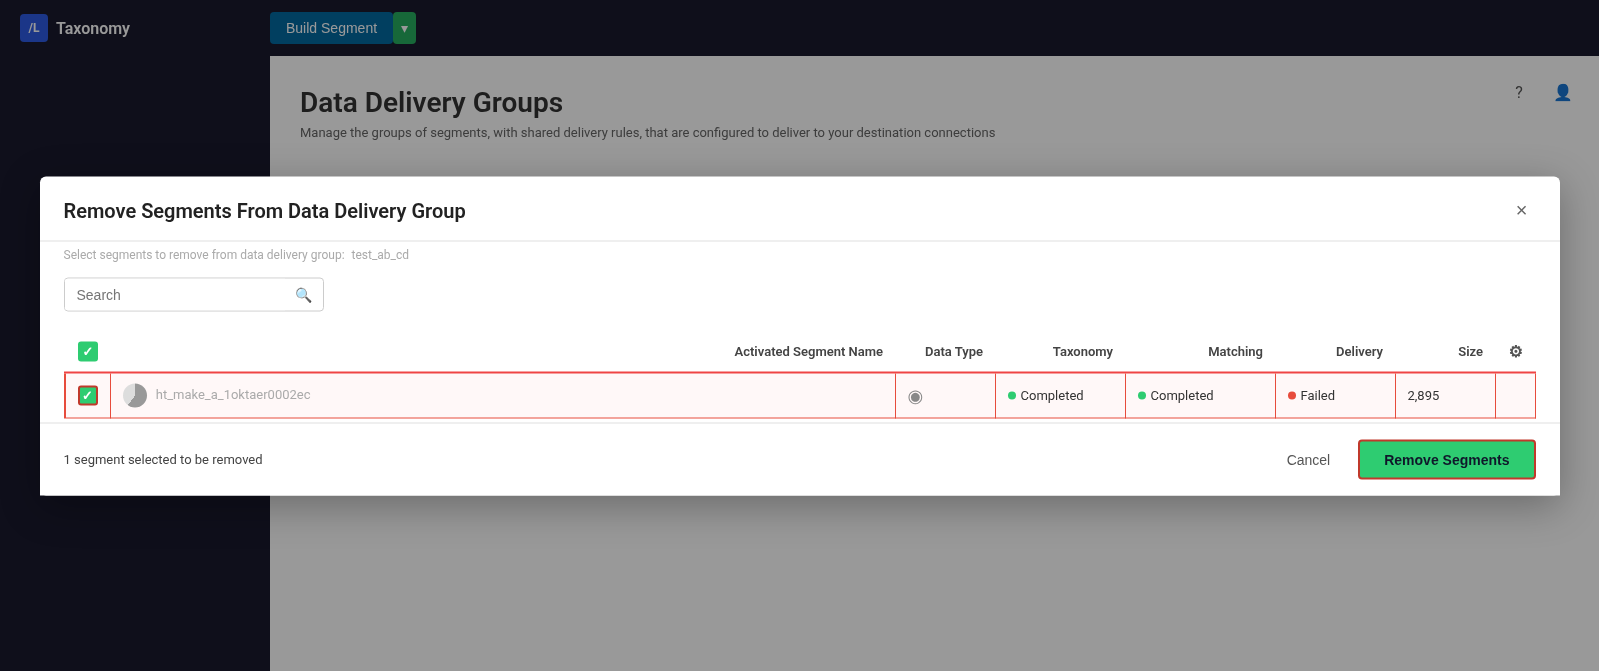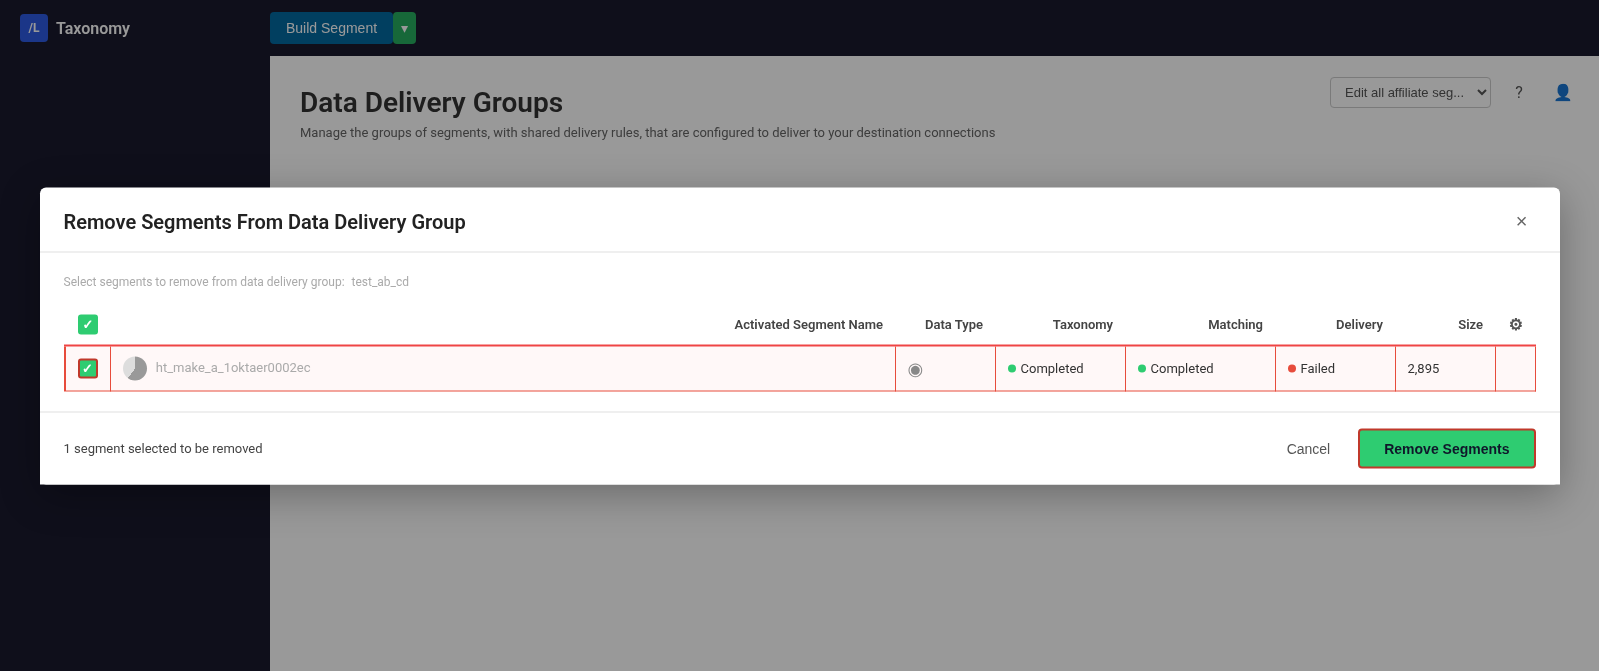--- a/index.html
+++ b/index.html
@@ -73,21 +73,21 @@
       display: flex; justify-content: space-between; align-items: center;
     }
     .modal-title { font-size: 20px; font-weight: 600; color: #222; }
     .modal-close {
       width: 28px; height: 28px; cursor: pointer; color: #666;
       font-size: 20px; display: flex; align-items: center; justify-content: center;
       background: none; border: none;
     }
 
     
-    .modal-body { flex: 1; overflow-y: auto; padding: 20px 24px; }
+    .modal-body { flex: 1; overflow-y: auto; padding: 4px 24px; }
 
     .select-label { font-size: 14px; color: #444; margin-bottom: 16px; }
     .select-label span { color: #aaa; font-size: 12px; }
 
     .search-wrapper {
       display: flex; align-items: center;
       border: 1px solid #ccc; border-radius: 4px;
       width: 260px; margin-bottom: 20px; overflow: hidden;
     }
     .search-input {
@@ -191,23 +191,20 @@
     <span>Taxonomy</span>
   </div>
   <button class="nav-build-btn">Build Segment</button>
   <button class="nav-build-btn-arrow">▾</button>
 </div>
 
 <div class="sidebar"></div>
 
 <div class="main-content">
   <div class="main-top-right">
-    <select class="account-select">
-      <option>Edit all affiliate seg...</option>
-    </select>
     <div class="icon-btn">?</div>
     <div class="icon-btn">👤</div>
   </div>
   <h1 class="page-title">Data Delivery Groups</h1>
   <p class="page-subtitle">Manage the groups of segments, with shared delivery rules, that are configured to deliver to your destination connections</p>
 </div>
 
 <div class="overlay"></div>
 
 <div class="modal">
@@ -217,20 +214,24 @@
     <button class="modal-close">×</button>
   </div>
 
   <div class="modal-body">
 
     <p class="select-label">
       <span>Select segments to remove from data delivery group:</span>
       &nbsp;<span style="color:#aaa; font-size:12px;">test_ab_cd</span>
     </p>
 
+    <div class="search-wrapper">
+      <input class="search-input" type="text" placeholder="Search" style="">
+      <span class="search-icon">🔍</span>
+    </div>
 
     <table class="table">
       <thead>
         <tr>
           <th class="th-checkbox">
             <div class="checkbox-green"></div>
           </th>
           <th class="th-name">Activated Segment Name</th>
           <th class="th-datatype">Data Type</th>
           <th class="th-taxonomy">Taxonomy</th>

